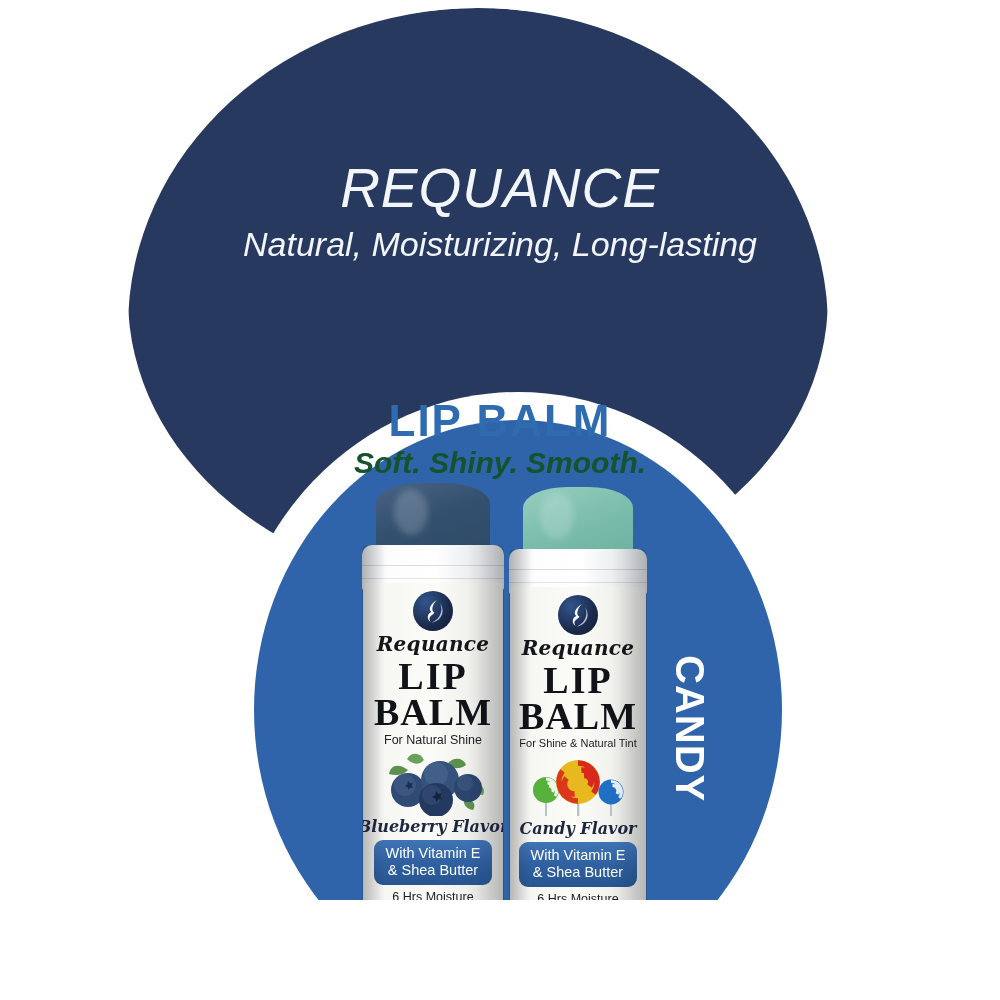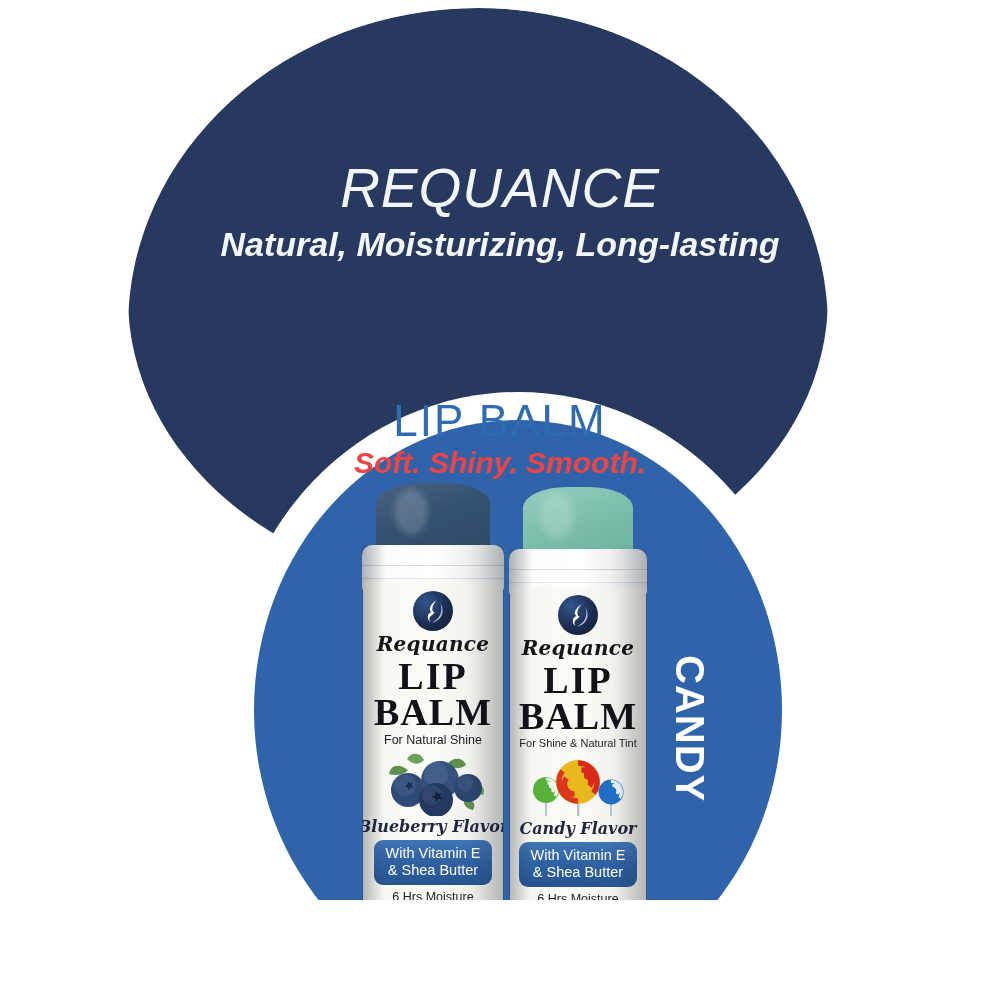--- a/index.html
+++ b/index.html
@@ -23,27 +23,27 @@
     background:#2f63aa;border-radius:50%;
   }
 
   
   .brand-block{position:absolute;left:0;top:160px;width:1000px;text-align:center;z-index:6;}
   .brand-name{
     font-size:55px;font-style:italic;color:#f2f5fa;letter-spacing:1px;
     font-weight:400;line-height:1.05;
   }
   .brand-tag{
-    font-size:34px;font-style:italic;color:#f2f5fa;font-weight:700;
+    font-size:34px;font-style:italic;color:#f2f5fa;font-weight:400;
     margin-top:8px;line-height:1.1;
   }
 
   .mid-block{position:absolute;left:0;top:398px;width:1000px;text-align:center;z-index:7;}
-  .mid-title{font-size:44px;color:#2f6bb0;letter-spacing:2px;line-height:1.05;font-weight:400;}
-  .mid-sub{font-size:30px;color:#ef4444;font-weight:bold;font-style:italic;margin-top:2px;line-height:1.1;}
+  .mid-title{font-size:44px;color:#2f6bb0;letter-spacing:2px;line-height:1.05;font-weight:700;}
+  .mid-sub{font-size:30px;color:#14532d;font-weight:bold;font-style:italic;margin-top:2px;line-height:1.1;}
 
   
   .side-label{
     position:absolute;color:#ffffff;font-size:40px;font-weight:bold;
     letter-spacing:1px;z-index:8;white-space:nowrap;
   }
   .side-left{left:-22px;top:760px;transform:rotate(-90deg);transform-origin:left top;}
   .side-right{left:712px;top:655px;transform:rotate(90deg);transform-origin:left top;}
 
   

